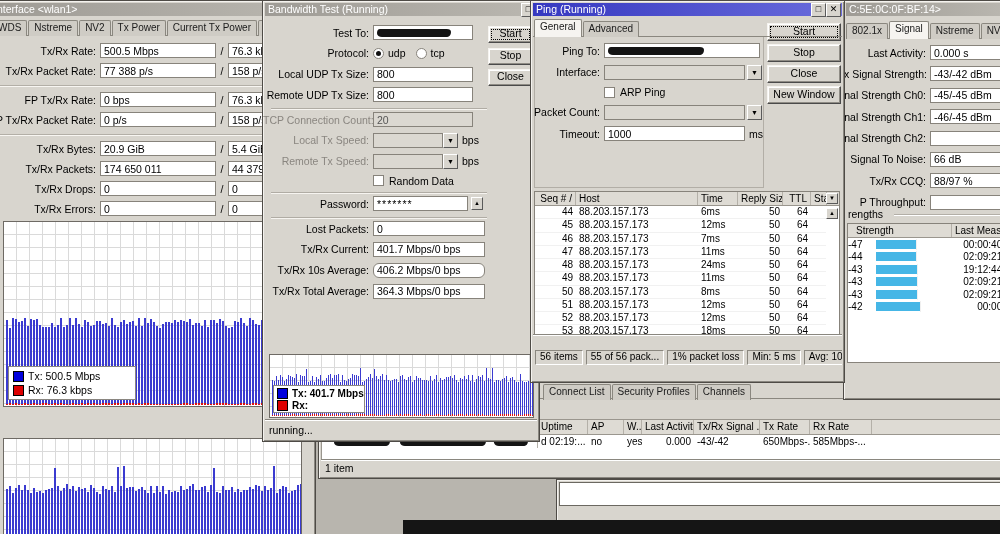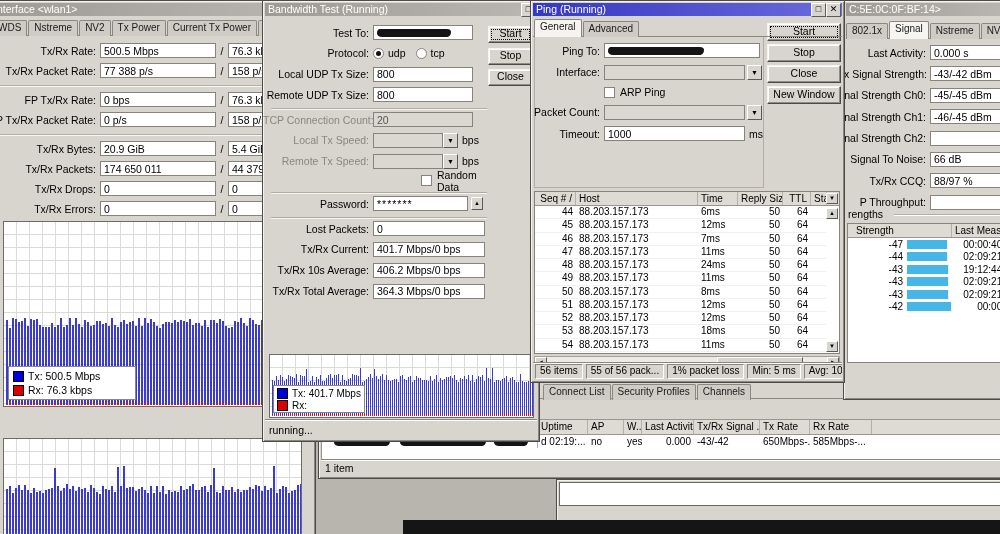--- a/index.html
+++ b/index.html
@@ -91,24 +91,24 @@
   .iftx{width:116px;} .ifrx{width:85px;}
   #chart-iface-rate{left:14px;top:220px;width:297px;height:184px;}
   #chart-iface-packet{left:14px;top:437px;width:297px;height:98px;border-bottom:none;}
   #chart-iface-rate .legend{left:4px;bottom:6px;width:118px;}
 
   
   #win-bw{left:262px;top:0;width:276px;height:440px;z-index:4;}
   #bw-form{position:absolute;left:0;top:24px;width:232px;}
   #bw-form .f-row{margin-bottom:5.8px;}
   #bw-form .lbl{width:106px;}
-  #bw-form .cbrow{height:12px;margin-left:48px;}
+  #bw-form .cbrow{height:12px;}
   #win-bw .btn{left:225px;width:43px;height:15px;line-height:13px;}
   #bw-btn-start{top:25px;} #bw-btn-stop{top:47px;} #bw-btn-close{top:68px;}
-  #chart-bw{left:6px;top:353px;width:263px;height:62px;}
+  #chart-bw{left:6px;top:353px;width:263px;height:62px;font-weight:bold;}
   #chart-bw .legend{left:3px;bottom:4px;width:84px;padding:1px 3px;}
   #chart-bw .legend .lg-row{height:12px;font-size:10px;}
   #win-bw .statusbar{height:15px;}
 
   
   #win-ping{left:530px;top:0;width:313px;height:381px;z-index:5;}
   #win-ping .tabs{left:3px;top:18px;}
   #win-ping .tabline{top:35px;}
   #ping-panel{position:absolute;left:3px;top:35px;width:228px;height:151px;border:1px solid #b2aea6;border-top:none;}
   #ping-form{position:absolute;left:0;top:42px;width:232px;}
@@ -120,37 +120,37 @@
   .c-seq{width:41px;text-align:right;} .c-host{width:122px;} .c-time{width:40px;}
   .c-reply{width:45px;text-align:right;} .c-ttl{width:28px;text-align:right;} .c-sta{width:16px;}
   #ping-rows{position:absolute;left:0;top:14px;right:13px;bottom:0;overflow:hidden;}
   #ping-colbtn{right:1px;top:1px;}
   #ping-up{right:1px;top:16px;} #ping-down{right:1px;bottom:1px;}
   #ping-hscroll{position:absolute;left:3px;top:355px;width:306px;height:12px;background:#eceae6;border:1px solid #a5a19a;box-sizing:border-box;}
   .sc-btn{position:absolute;top:0;width:12px;height:10px;background:#d8d5ce;border:1px solid;
           border-color:#fff #5a5a5a #5a5a5a #fff;font-size:6px;line-height:9px;text-align:center;box-sizing:border-box;}
   #ping-thumb{position:absolute;left:182px;top:0;width:86px;height:10px;background:#d8d5ce;border:1px solid;
               border-color:#fff #5a5a5a #5a5a5a #fff;box-sizing:border-box;}
-  #win-ping .statusbar{padding:1px 2px;}
+  #win-ping .statusbar{padding:15px 2px;}
 
   
   #win-sta{left:843px;top:0;width:167px;height:398px;z-index:3;}
   #win-sta .tabs{left:2px;top:20px;}
   #win-sta .tabline{top:37px;}
   #sta-form{position:absolute;left:0;top:44px;width:167px;}
   #sta-form .f-row{margin-bottom:6.4px;}
   #sta-form .lbl{width:82px;}
   #sta-form .field{width:79px;}
   #sta-group{position:absolute;left:4px;top:207px;right:2px;font-size:10.5px;}
   #sta-group::after{content:'';position:absolute;left:46px;right:2px;top:6px;height:1px;background:#b3afa7;box-shadow:0 1px 0 #fff;}
   #sta-list{left:3px;top:222px;width:161px;height:140px;}
   .s-head .gh-cell:nth-child(1){width:104px;padding-left:8px;}
   .s-head .gh-cell:nth-child(2){flex:1;border-right:none;}
   .s-row{display:flex;align-items:center;height:12.5px;font-size:10px;}
-  .s-num{width:24px;text-align:right;flex:none;padding-left:31px;}
+  .s-num{width:24px;text-align:left;flex:none;}
   .s-bar{height:9px;background:#45b6e6;margin-left:4px;flex:none;}
   .s-last{flex:1;text-align:right;padding-right:2px;border-left:1px solid #f0f0f0;overflow:hidden;white-space:nowrap;}
 
   
   #win-tables{left:318px;top:376px;width:692px;height:101px;z-index:2;}
   #win-tables .tabs{left:224px;top:5px;justify-content:center;}
   #win-tables .tabline{top:21px;}
   #rt-area{position:absolute;left:2px;top:42px;right:2px;bottom:18px;background:#fff;border:1px solid #9a968e;}
   #rt-head{height:15px;}
   .rt-spacer{width:216px;flex:none;border-right:1px solid #b4b0a8;box-sizing:border-box;position:relative;}
@@ -761,21 +761,21 @@
       <div class="f-row">
         <span class="lbl">Lost Packets:</span>
         <span class="field" style="width:112px;">0</span>
       </div>
       <div class="f-row">
         <span class="lbl">Tx/Rx Current:</span>
         <span class="field" style="width:112px;">401.7 Mbps/0 bps</span>
       </div>
       <div class="f-row">
         <span class="lbl">Tx/Rx 10s Average:</span>
-        <span class="field" style="width:112px;">406.2 Mbps/0 bps</span>
+        <span class="field" style="width:112px;border-radius:6px;">406.2 Mbps/0 bps</span>
       </div>
       <div class="f-row">
         <span class="lbl">Tx/Rx Total Average:</span>
         <span class="field" style="width:112px;">364.3 Mbps/0 bps</span>
       </div>
     </div>
 
     <div class="btn default" id="bw-btn-start">Start</div>
     <div class="btn" id="bw-btn-stop">Stop</div>
     <div class="btn" id="bw-btn-close">Close</div>

